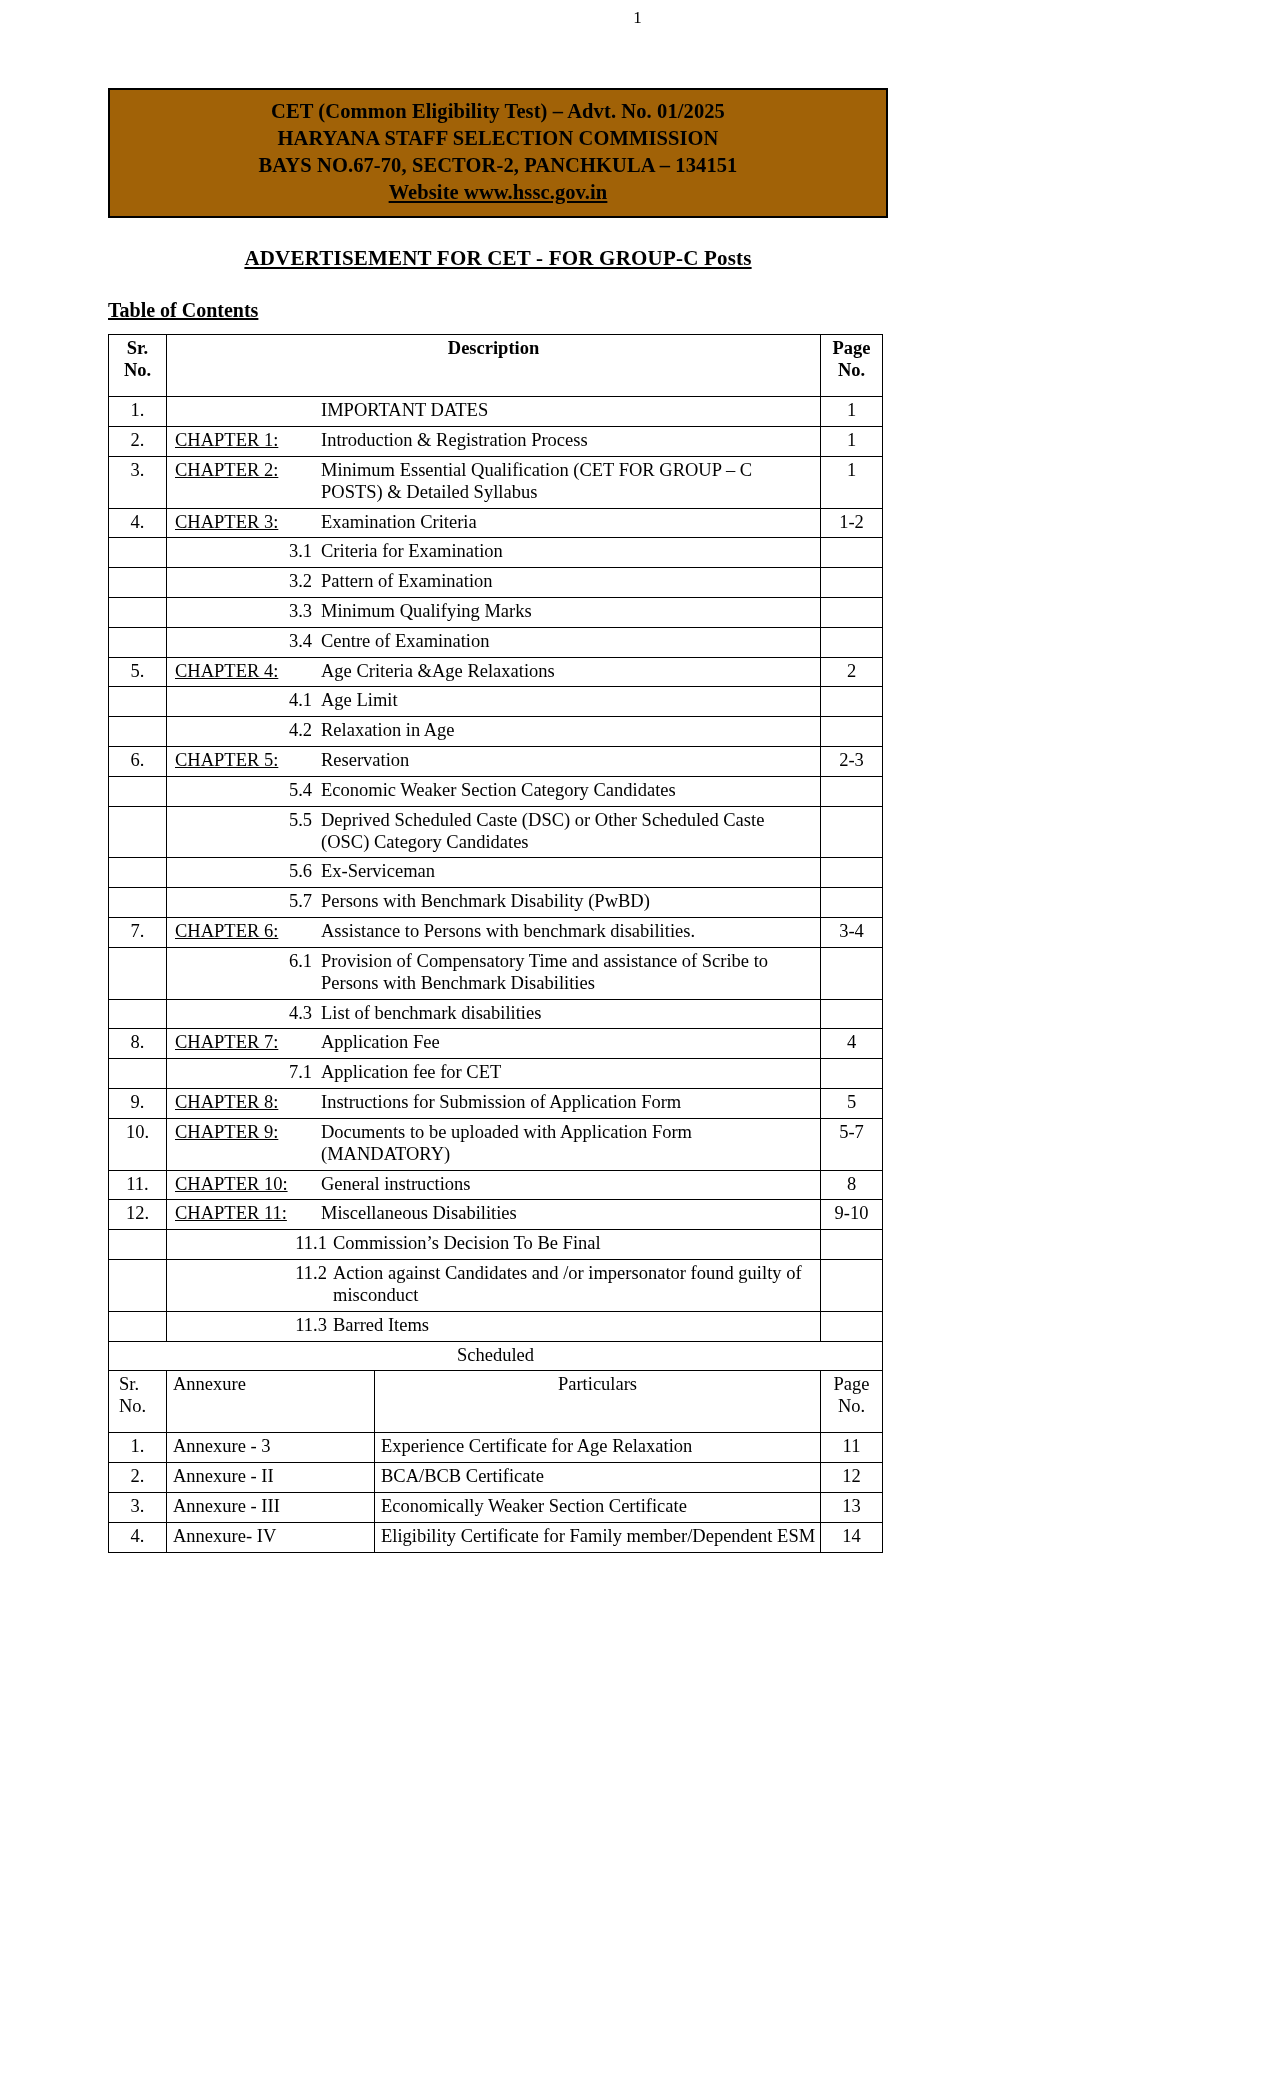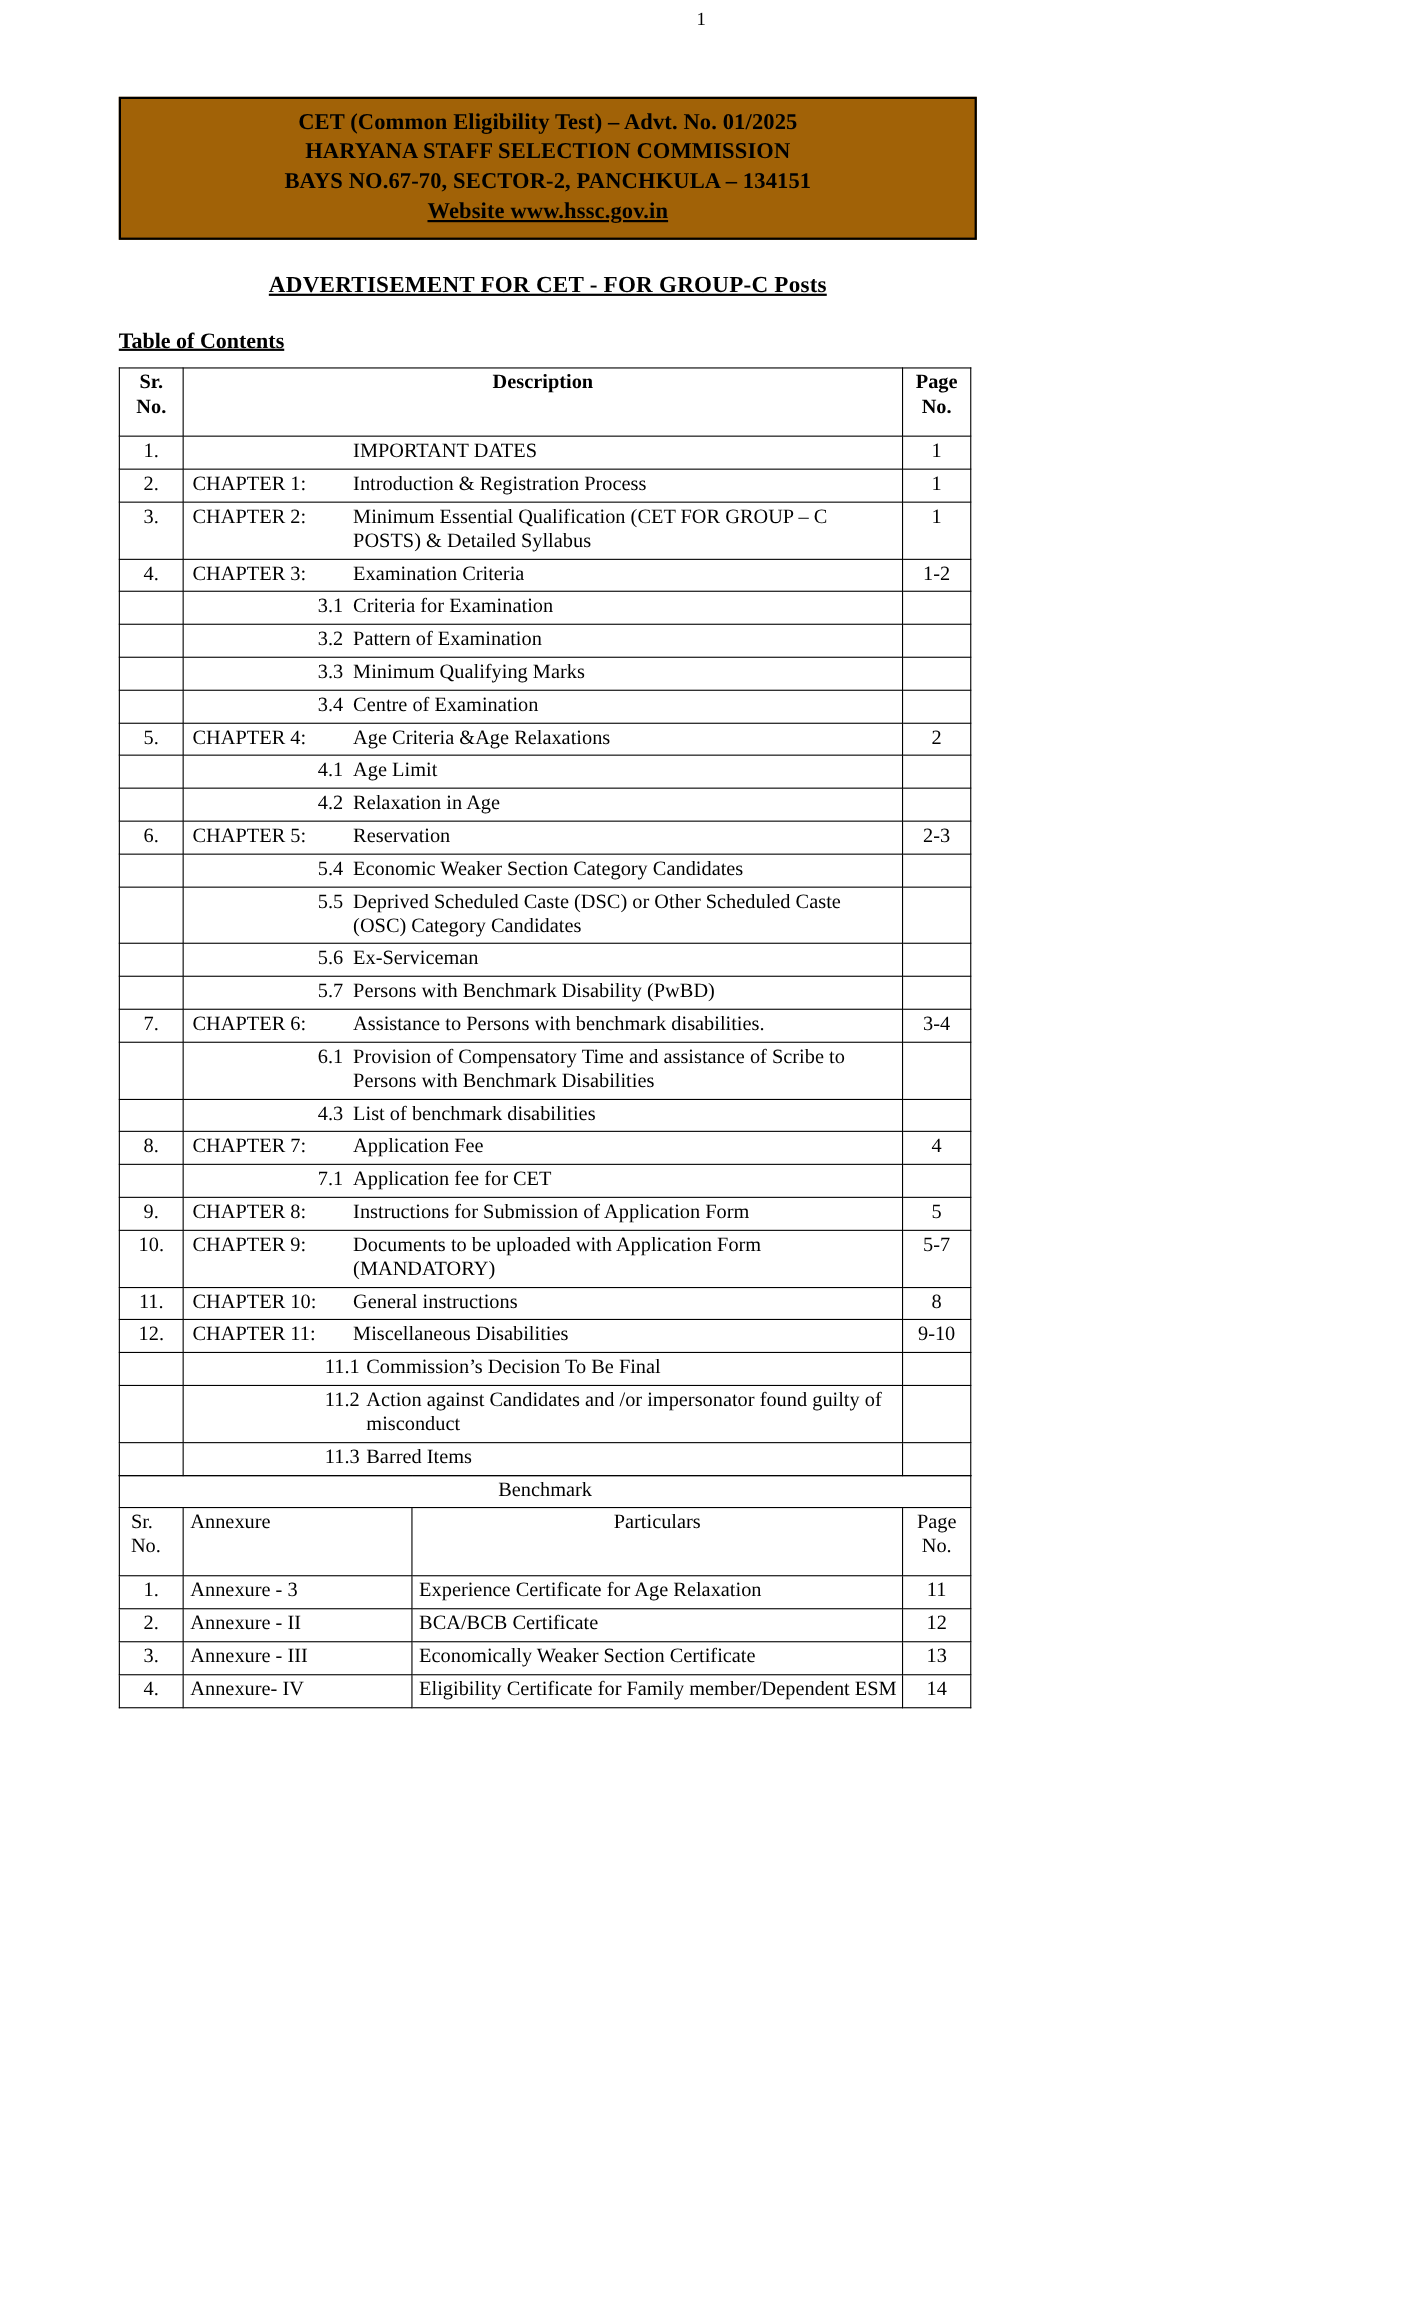--- a/index.html
+++ b/index.html
@@ -113,20 +113,21 @@
   
   .desc-flex {
     display: flex;
     align-items: flex-start;
   }
   .desc-lbl {
     flex: 0 0 auto;
     width: 150px;
     padding-left: 4px;
     box-sizing: border-box;
+    text-decoration: underline;
   }
   .desc-txt {
     flex: 1 1 auto;
   }
   
   .sub-flex {
     display: flex;
     align-items: flex-start;
   }
   .sub-num {
@@ -482,21 +483,21 @@
 
     <table class="toc" style="margin-top:-1px;">
       <colgroup>
         <col class="col-anx-sr">
           <col class="col-anx-name">
           <col class="col-anx-part">
           <col class="col-anx-page">
       </colgroup>
       <tbody>
         <tr>
-          <td colspan="4" class="annex-title">Benchmark</td>
+          <td colspan="4" class="annex-title">Scheduled</td>
         </tr>
         <tr>
           <td class="c-left anx-head hdr-tall">
             <div style="padding-left:6px;">Sr.</div>
             <div style="padding-left:6px;">No.</div>
           </td>
           <td class="c-left anx-head" style="padding-left:6px;">Annexure</td>
           <td class="c-center anx-head">Particulars</td>
           <td class="c-center anx-head">
             <div>Page</div>

